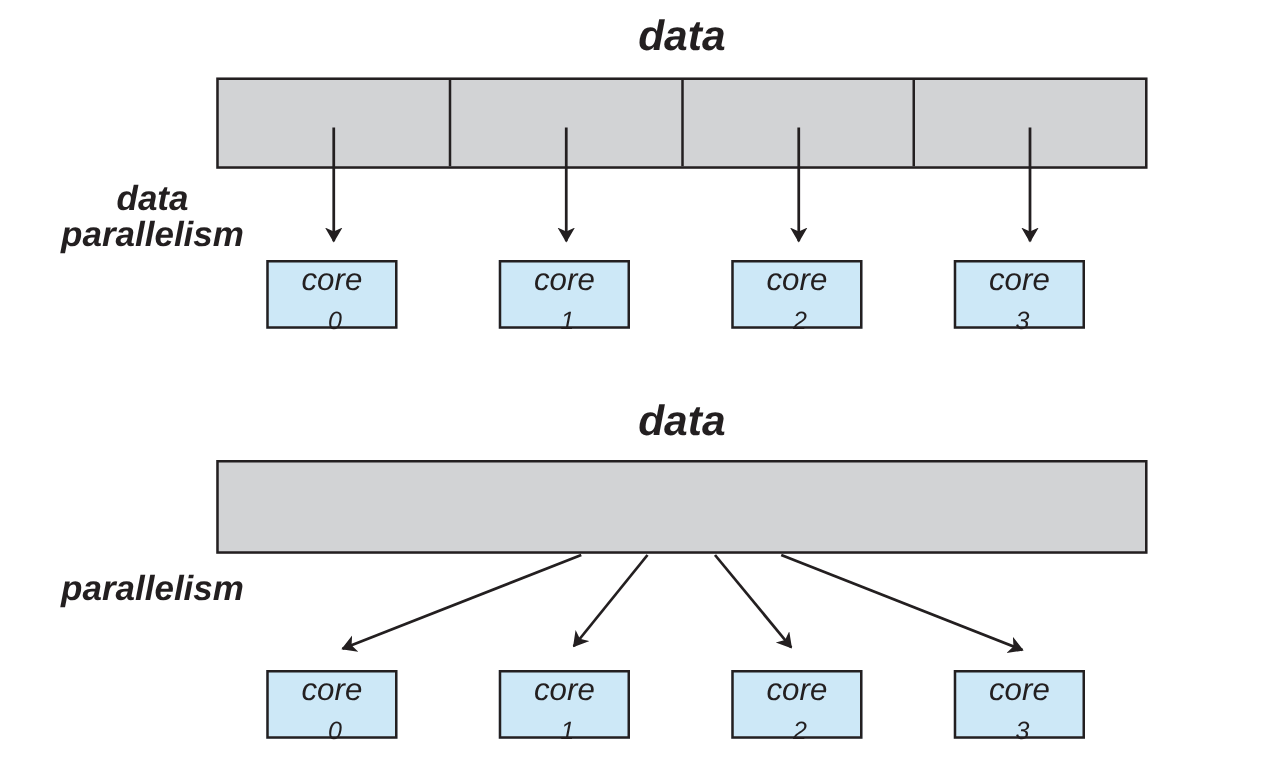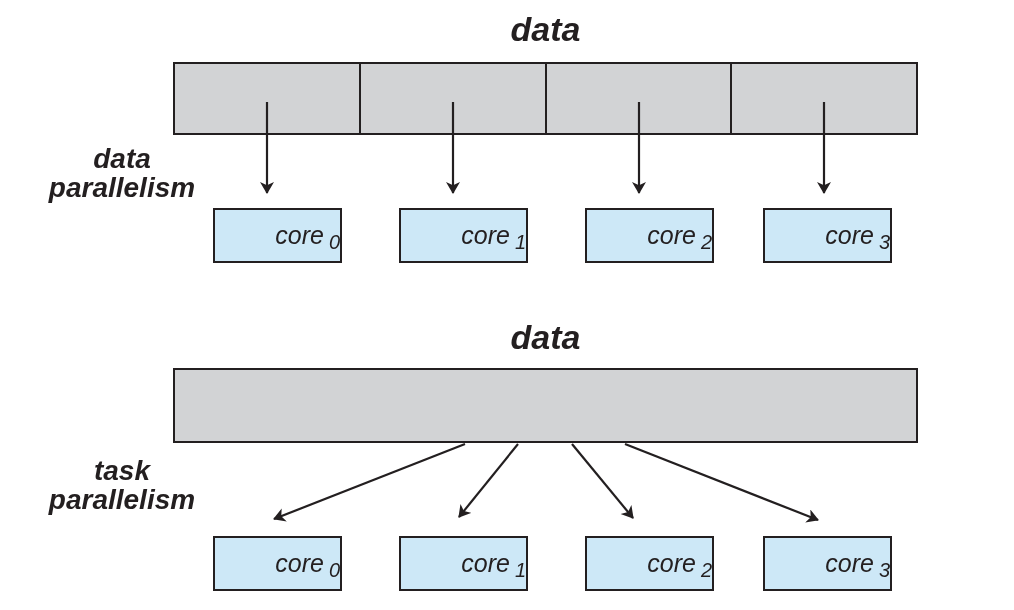--- a/index.html
+++ b/index.html
@@ -53,30 +53,31 @@
     text-align: center;
     font-size: 28px;
     font-weight: 600;
     line-height: 29px;
     color: var(--stroke);
   }
   .label-top { top: 144px; }
   .label-bottom { top: 456px; }
   .core {
     position: absolute;
-    width: 129px;
+    width: 105px;
     height: 55px;
     background: var(--core-fill);
     border: 2px solid var(--stroke);
     display: flex;
     align-items: center;
-    justify-content: flex-end;
+    justify-content: flex-start;
     font-size: 25px;
     color: var(--stroke);
     white-space: nowrap;
+    flex-direction: column;
   }
   .core-row-top { top: 208px; }
   .core-row-bottom { top: 536px; }
   .core-sub {
     font-size: 20px;
     margin-left: 5px;
     position: relative;
     top: 7px;
   }
   .arrow-layer {
@@ -126,21 +127,20 @@
   <div class="core core-row-top" style="left:763px">
     <span>core</span>
       <span class="core-sub">3</span>
   </div>
 
   <div class="fig-title title-bottom">data</div>
 
   <div class="data-bar bar-bottom"></div>
 
   <div class="side-label label-bottom">
-    <div>task</div>
     <div>parallelism</div>
   </div>
 
   <div class="core core-row-bottom" style="left:213px">
     <span>core</span>
       <span class="core-sub">0</span>
   </div>
   <div class="core core-row-bottom" style="left:399px">
     <span>core</span>
       <span class="core-sub">1</span>

